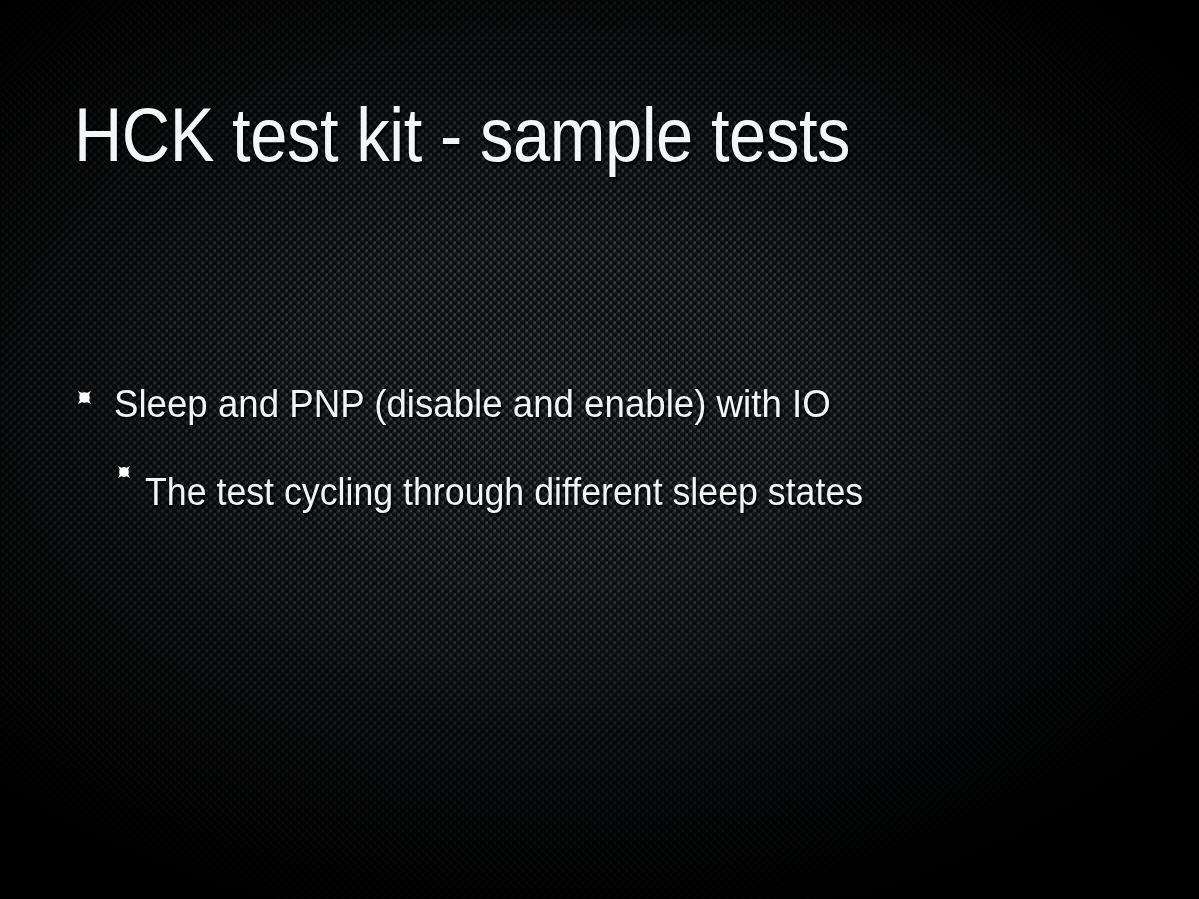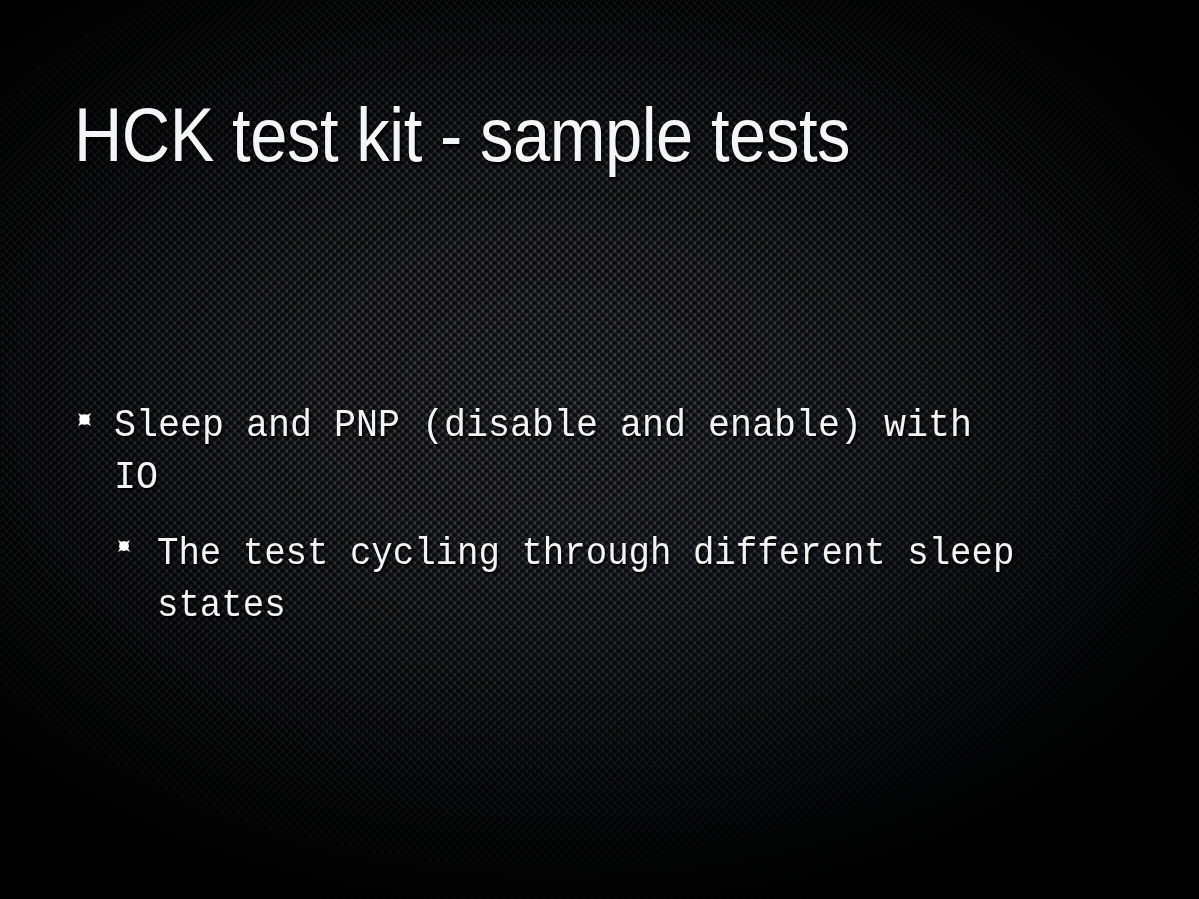--- a/index.html
+++ b/index.html
@@ -95,43 +95,43 @@
     white-space: nowrap;
     text-shadow:
       2px 3px 3px rgba(0,0,0,0.85),
       0 1px 1px rgba(0,0,0,0.9);
   }
 
   
   .body {
     position: absolute;
     left: 0;
-    top: 400px;
+    top: 378px;
     width: 1095px;
-    font-family: Liberation Mono, monospace;
   }
 
   .bullet-row {
     position: relative;
     display: flex;
     align-items: flex-start;
     color: #f2f3f4;
     text-shadow:
       2px 2px 3px rgba(0,0,0,0.85),
       0 1px 1px rgba(0,0,0,0.9);
   }
 
   .bullet-row.level-1 {
     padding-left: 78px;
     margin-bottom: 24px;
   }
 
   .bullet-row.level-2 {
     padding-left: 118px;
     margin-bottom: 21px;
+    flex-direction: column;
   }
 
   
   .marker {
     flex: 0 0 auto;
     position: relative;
     top: 13px;
     width: 13px;
     height: 13px;
     margin-right: 0;

